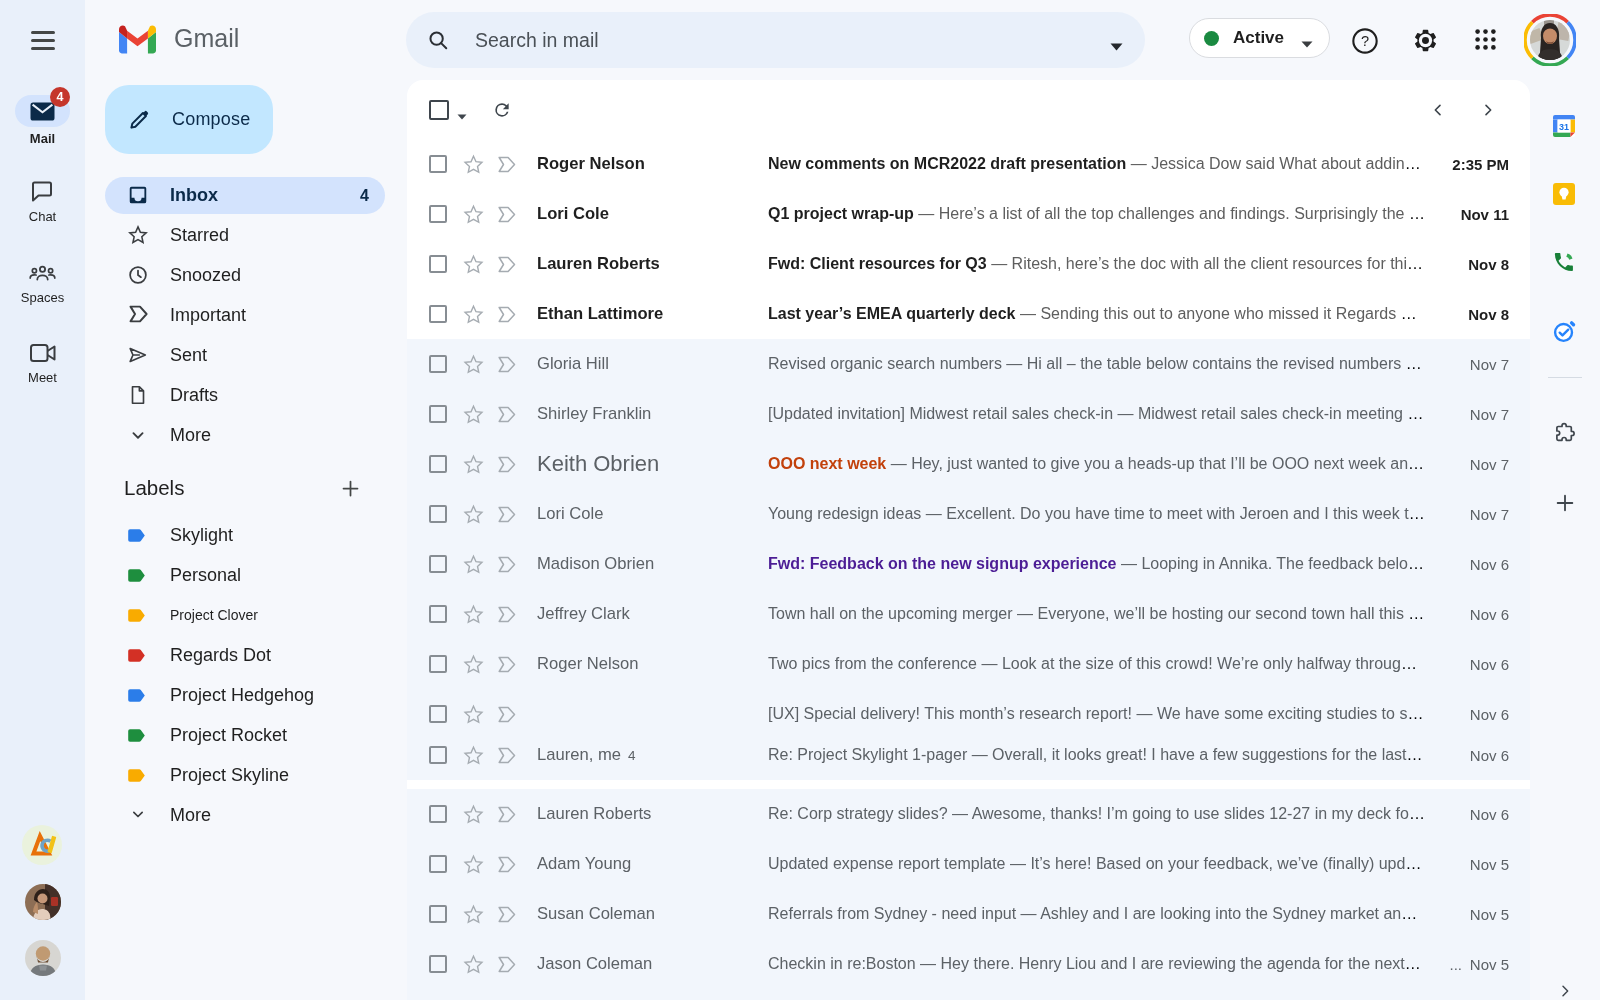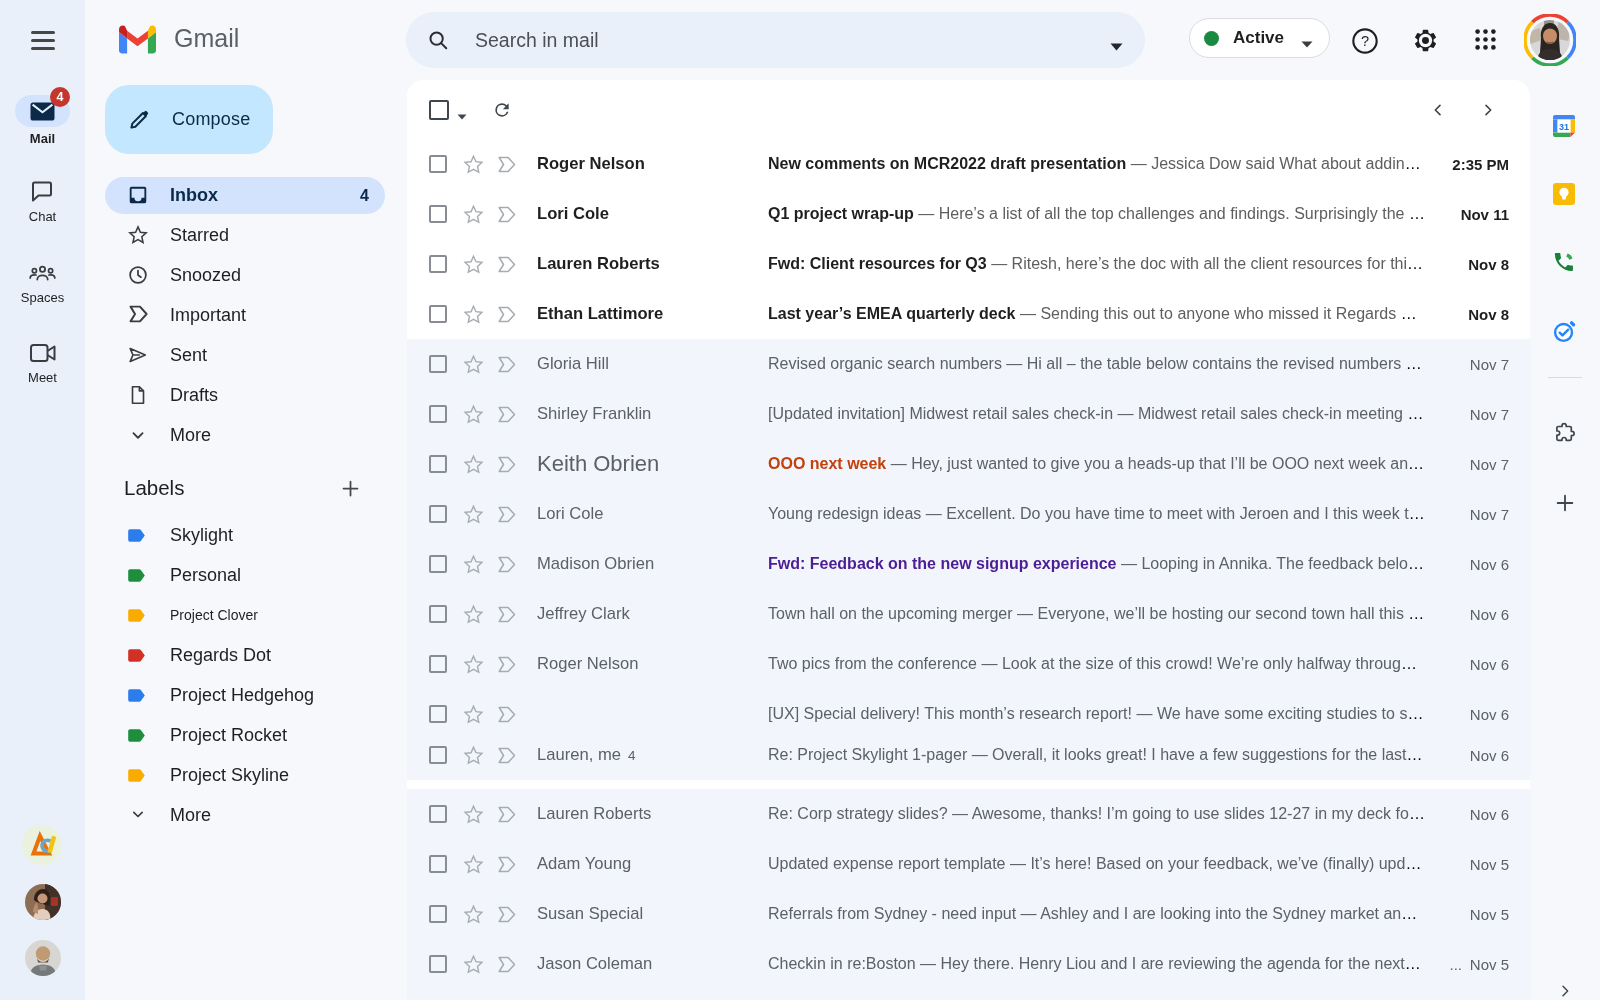--- a/index.html
+++ b/index.html
@@ -521,21 +521,21 @@
 <div style="position:absolute;left:0;top:809px;width:1123px;height:50px;background:#f2f6fc;">
   <div style="position:absolute;left:22px;top:16px;">
         <div style="width:18px;height:18px;border:2px solid #878d93;border-radius:2px;box-sizing:border-box;"></div>
       </div>
   <div style="position:absolute;left:55px;top:14px;"><svg width="23" height="23" viewBox="0 0 24 24">
           <path d="M12 3.4l2.6 5.7 6.2.68-4.6 4.2 1.26 6.1L12 17l-5.46 3.1 1.26-6.1-4.6-4.2 6.2-.68z" fill="none" stroke="#a5abb1" stroke-width="1.45" stroke-linejoin="miter"></path>
         </svg></div>
   <div style="position:absolute;left:89px;top:17px;"><svg width="20" height="17" viewBox="0 0 20 17">
           <path d="M3.2 1.5h8.9l6.4 7-6.4 7H3.2l4.3-7z" fill="none" stroke="#a5abb1" stroke-width="1.5" stroke-linejoin="round"></path>
         </svg></div>
-  <div style="position:absolute;left:130px;top:0;width:222px;height:50px;display:flex;align-items:center;overflow:hidden;white-space:nowrap;font-size:16.6px;font-weight:400;color:#5c6166;">Susan Special</div>
+  <div style="position:absolute;left:130px;top:0;width:222px;height:50px;display:flex;align-items:center;overflow:hidden;white-space:nowrap;font-size:16.6px;font-weight:400;color:#5c6166;">Susan Coleman</div>
   <div style="position:absolute;left:361px;top:0;width:657px;height:50px;display:flex;align-items:center;overflow:hidden;white-space:nowrap;font-size:16px;">
         <span style="overflow:hidden;text-overflow:ellipsis;white-space:nowrap;"><span style="font-weight:400;color:#5c6166;">Referrals from Sydney - need input</span><span style="color:#5c6166;">&nbsp;— Ashley and I are looking into the Sydney market and would love</span></span>
       </div>
 
   <div style="position:absolute;right:21px;top:0;height:50px;display:flex;align-items:center;font-size:15px;font-weight:400;color:#5c6166;">Nov 5</div>
 </div>
 
 <div style="position:absolute;left:0;top:859px;width:1123px;height:50px;background:#f2f6fc;">
   <div style="position:absolute;left:22px;top:16px;">
         <div style="width:18px;height:18px;border:2px solid #878d93;border-radius:2px;box-sizing:border-box;"></div>

